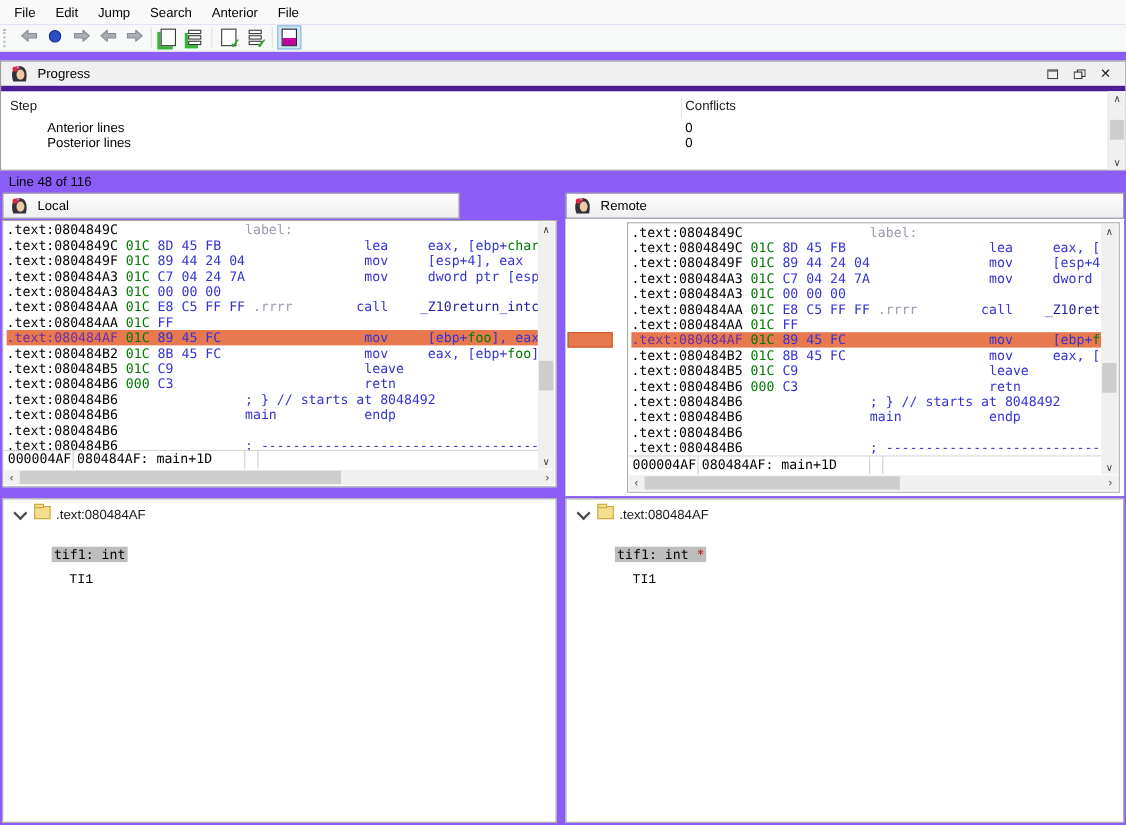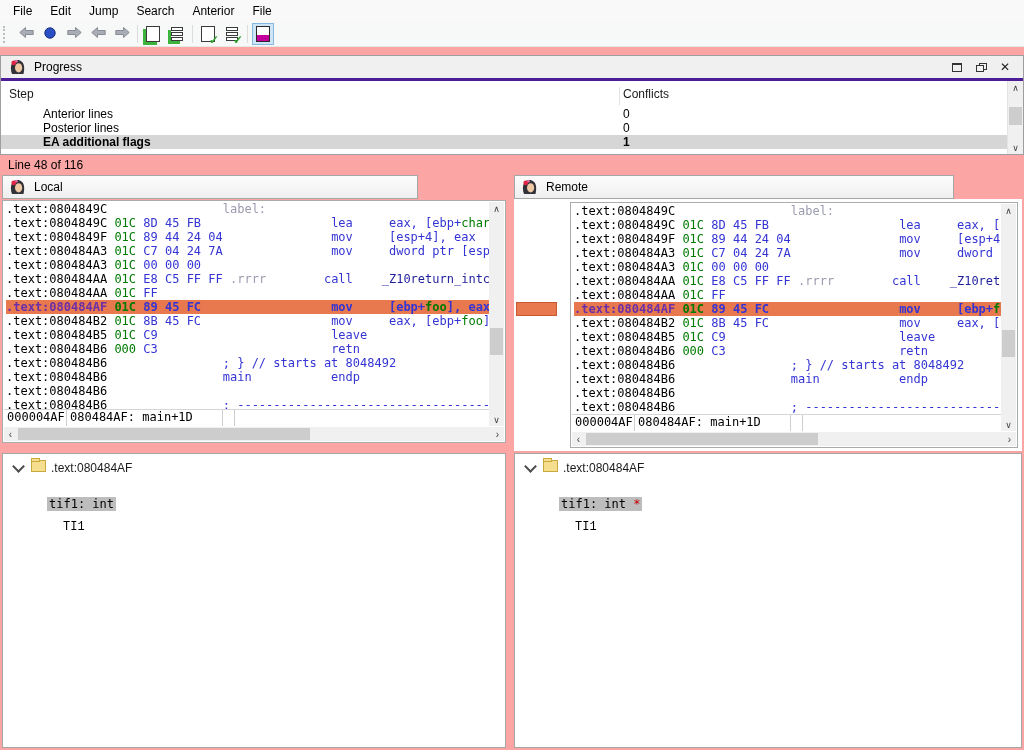--- a/index.html
+++ b/index.html
@@ -1,16 +1,16 @@
 <!DOCTYPE html>
 <html><head>
 <meta charset="utf-8">
 <style>
   html,body{margin:0;padding:0;background:#D8D8D8;}
-  #screen{position:relative;width:1024px;height:750px;background:#fca5a5;
+  #screen{position:relative;width:1024px;height:750px;background:#8b5cf6;
     font-family:"Liberation Sans",sans-serif;font-size:12px;color:#000;overflow:hidden;}
   .abs{position:absolute;}
 
   
   #menubar{left:0;top:0;width:1024px;height:22px;background:#F9F9F9;display:flex;align-items:center;padding-left:4px;box-sizing:border-box;}
   .menu-item{padding:3px 9px;}
   
   #toolbar{left:0;top:22px;width:1024px;height:25px;background:#F7F8F8;border-bottom:1px solid #E7E7E7;display:flex;align-items:center;box-sizing:border-box;}
   .grip{width:5px;height:17px;border-left:2px dotted #BDBDBD;margin:0 4px 0 3px;}
   .tb-btn{width:22px;height:22px;display:flex;align-items:center;justify-content:center;margin:0 1px;box-sizing:border-box;}
@@ -22,52 +22,52 @@
   .icon-list i{display:block;height:2px;background:#fff;border:1px solid #3A3A3A;margin-bottom:1px;}
   .chk::after{content:"\2713";position:absolute;right:-5px;bottom:-6px;color:#2EA52E;font-weight:bold;font-size:12px;}
   .icon-merge{width:12px;height:14px;border:1px solid #2A2A2A;background:linear-gradient(#fff 55%,#C2009E 55%);}
 
   
   #progress{left:0;top:55px;width:1024px;height:100px;border:1px solid #9E9EA2;background:#F0F0F0;box-sizing:border-box;}
   .pg-title{height:22px;display:flex;align-items:center;}
   .pg-title .cap{margin-left:8px;}
   .winbtns{margin-left:auto;display:flex;align-items:center;margin-right:6px;}
   .winbtn{width:24px;height:16px;display:flex;align-items:center;justify-content:center;color:#222;}
-  .pg-body{position:absolute;left:0;top:22px;right:0;bottom:0;background:#fff;border-top:3px solid #4c1d95;text-align:right;}
+  .pg-body{position:absolute;left:0;top:22px;right:0;bottom:0;background:#fff;border-top:5px solid #4c1d95;text-align:right;}
   .pg-header{position:relative;height:26px;color:#1A1A1A;}
   .pg-header span{position:absolute;top:6px;}
   .hdr-step{left:8px;} .hdr-conf{left:622px;}
   .hdr-split{position:absolute;left:618px;top:4px;width:1px;height:18px;background:#E4E4E4;}
   .pg-rows{position:absolute;left:0;top:26px;right:16px;}
   .pg-row{position:relative;height:14px;line-height:14px;}
   .pg-row.sel{background:#D6D6D6;font-weight:bold;}
   .pg-step{position:absolute;left:42px;} .pg-conf{position:absolute;left:622px;}
   .vscroll{position:absolute;right:0;top:0;bottom:0;width:16px;background:#F0F0F0;border-left:1px solid #E3E3E3;box-sizing:border-box;}
   .sa{height:13px;display:flex;align-items:center;justify-content:center;font-size:9px;color:#3F3F3F;background:#F0F0F0;}
   .sa.bottom{position:absolute;bottom:0;left:0;right:0;}
   .vthumb{position:absolute;left:1px;right:1px;background:#CDCDCD;}
 
   
   #linebar{left:0;top:156px;width:1024px;height:17px;display:flex;align-items:center;padding-left:8px;box-sizing:border-box;}
 
   
   .pane-hdr{height:24px;background:linear-gradient(#FCFCFC,#EFEFEF);border:1px solid #A6A6A6;box-sizing:border-box;display:flex;align-items:center;}
   .pane-hdr .cap{margin-left:8px;}
   #local-hdr{left:2px;top:175px;width:416px;}
-  #remote-hdr{left:514px;top:175px;width:440px;}
+  #remote-hdr{left:514px;top:175px;width:508px;}
 
   
   .listing{background:#fff;border:1px solid #ABABAB;box-sizing:border-box;position:absolute;}
   #local-box{left:2px;top:200px;width:504px;height:243px;}
   #remote-wrap{left:514px;top:199px;width:508px;height:252px;background:#fff;}
   #remote-box{left:56px;top:3px;width:448px;height:246px;}
   .rows{position:absolute;left:1px;top:1px;right:16px;bottom:32px;overflow:hidden;
     font-family:"DejaVu Sans Mono",monospace;font-size:12px;line-height:14px;white-space:pre;padding-left:2px;}
   .asm-line{height:14px;}
-  .asm-line.hl{background:#E8784E;font-weight:bold;}
+  .asm-line.hl{background:#E8784E;}
   .c-a{color:#000000;} .c-g{color:#007A00;} .c-b{color:#3434D4;text-align:right;}
   .c-n{color:#1F1F9E;} .c-y{color:#9B9BAF;} .c-p{color:#6B2FA8;}
   .lst-vscroll{position:absolute;top:1px;right:1px;bottom:16px;width:15px;background:#F0F0F0;}
   .lst-status{position:absolute;left:1px;right:16px;bottom:16px;height:16px;border-top:1px solid #D6D6D6;background:#fff;
     display:flex;font-family:"DejaVu Sans Mono",monospace;font-size:12px;line-height:15px;}
   .st-cell{border-right:1px solid #CFCFCF;padding-left:3px;box-sizing:border-box;overflow:hidden;}
   .st-c1{width:63px;} .st-c2{width:156px;} .st-c3{width:12px;}
   .lst-hscroll{position:absolute;left:1px;right:1px;bottom:1px;height:14px;background:#F0F0F0;}
   .ha{position:absolute;top:0;width:13px;height:14px;display:flex;align-items:center;justify-content:center;font-size:10px;color:#3F3F3F;}
   .ha.left{left:0;} .ha.right{right:0;}
@@ -190,24 +190,20 @@
       </div>
       <div class="pg-rows">
         <div class="pg-row">
           <span class="pg-step">Anterior lines</span>
           <span class="pg-conf">0</span>
         </div>
         <div class="pg-row">
           <span class="pg-step">Posterior lines</span>
           <span class="pg-conf">0</span>
         </div>
-        <div class="pg-row sel">
-          <span class="pg-step">EA additional flags</span>
-          <span class="pg-conf">1</span>
-        </div>
       </div>
       <div class="vscroll">
         <div class="sa">∧</div>
         <div class="vthumb" style="top:26px;height:18px;"></div>
         <div class="sa bottom">∨</div>
       </div>
     </div>
   </div>
 
   <div id="linebar" class="abs">Line 48 of 116</div>

